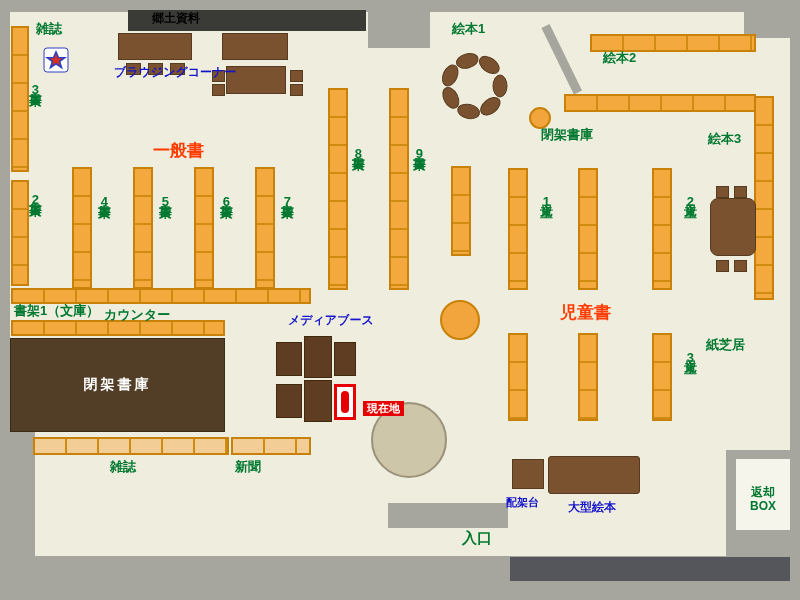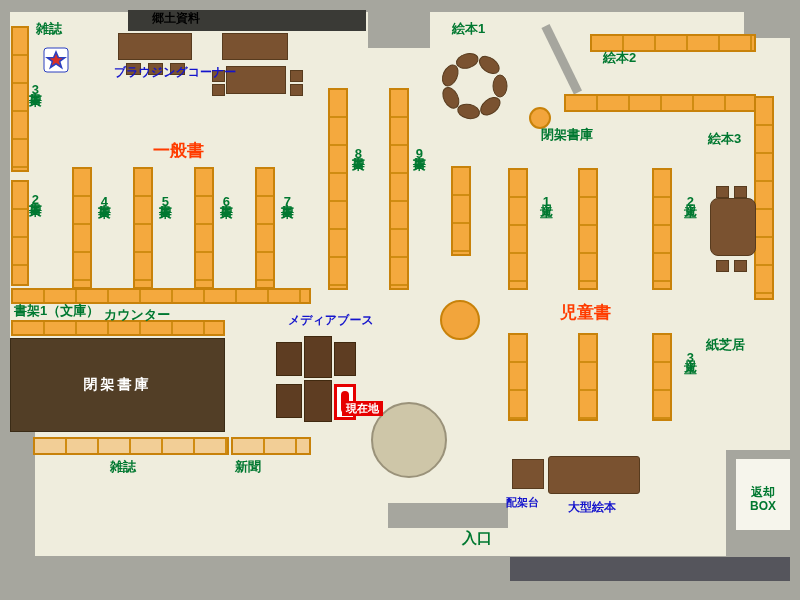--- a/index.html
+++ b/index.html
@@ -129,21 +129,21 @@
   </div>
 
   <div class="booth" style="left:276px;top:342px;width:26px;height:34px"></div>
   <div class="booth" style="left:304px;top:336px;width:28px;height:42px"></div>
   <div class="booth" style="left:334px;top:342px;width:22px;height:34px"></div>
   <div class="booth" style="left:276px;top:384px;width:26px;height:34px"></div>
   <div class="booth" style="left:304px;top:380px;width:28px;height:42px"></div>
   <div class="current-booth" style="left:334px;top:384px;width:22px;height:36px">
     <div class="bar"></div>
   </div>
-  <div class="badge" style="left:342px;top:401px">現在地</div>
+  <div class="badge" style="left:363px;top:401px">現在地</div>
 
   <div class="wood" style="left:512px;top:459px;width:32px;height:30px"></div>
   <div class="wood" style="left:548px;top:456px;width:92px;height:38px;border-radius:3px"></div>
 
   <svg style="left:44px;top:48px" width="24" height="24" viewBox="0 0 24 24">
     <rect x="0" y="0" width="24" height="24" rx="3" fill="#fff" stroke="#2B3FC0"></rect>
     <polygon points="12,2 15,9 23,9 16.5,13.8 19,21.5 12,16.8 5,21.5 7.5,13.8 1,9 9,9" fill="#2B3FC0"></polygon>
     <polygon points="12,6 13.8,10.2 18.5,10.2 14.8,13 16.2,17.5 12,14.8 7.8,17.5 9.2,13 5.5,10.2 10.2,10.2" fill="#D93025"></polygon>
   </svg>
 

